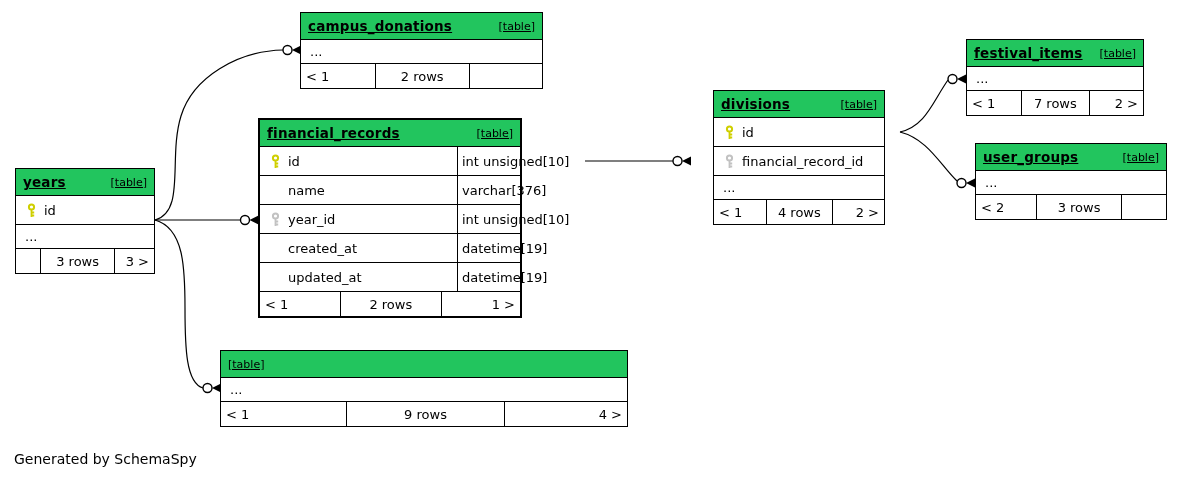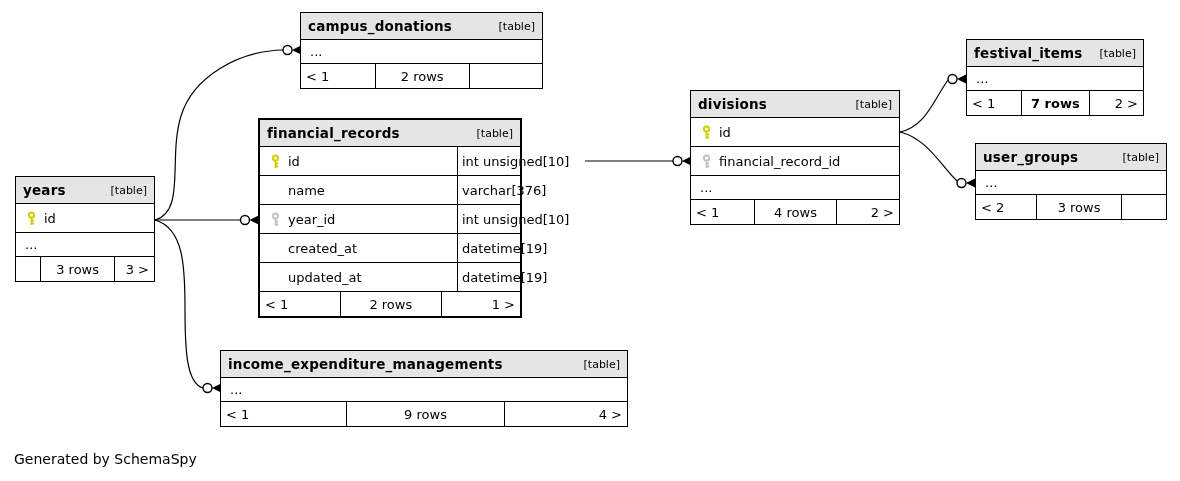--- a/index.html
+++ b/index.html
@@ -1,22 +1,22 @@
 <!DOCTYPE html>
 <html><head>
 <meta charset="utf-8">
 <style>
   html,body{margin:0;padding:0;background:#ffffff;}
   .stage{position:relative;width:1180px;height:481px;background:#ffffff;overflow:hidden;
          font-family:"DejaVu Sans","Liberation Sans",sans-serif;font-size:13px;color:#000;}
   svg.edges{position:absolute;left:0;top:0;width:1180px;height:481px;}
   .tbl{position:absolute;background:#ffffff;border:1px solid #000;box-sizing:border-box;}
   .tbl.emph{border-width:2.5px;}
-  .hdr{display:flex;justify-content:space-between;align-items:center;background:#e5e5e5;
-       border-bottom:1px solid #000;height:27px;padding:0 7px;box-sizing:border-box;}
+  .hdr{display:flex;justify-content:space-between;align-items:center;background:#22c55e;
+       border-bottom:1px solid #000;height:27px;padding:0 7px;box-sizing:border-box;text-decoration:underline;}
   .hdr .nm{font-weight:bold;font-size:13.5px;letter-spacing:.2px;}
   .hdr .tt{font-size:11px;}
   .row{position:relative;display:flex;align-items:center;border-bottom:1px solid #000;
        height:29px;box-sizing:border-box;}
   .row.dots{height:24px;padding-left:7px;}
   .keyicon{width:22px;display:flex;justify-content:center;align-items:center;padding-left:4px;box-sizing:content-box;}
   .keyspacer{width:26px;}
   .cname{padding-left:2px;white-space:nowrap;}
   .ctype{position:absolute;top:0;bottom:0;right:0;border-left:1px solid #000;
          display:flex;align-items:center;padding-left:4px;white-space:nowrap;}
@@ -105,21 +105,21 @@
           <span class="keyspacer"></span>
           <span class="cname">updated_at</span>
           <div class="ctype" style="left: 197px;">datetime[19]</div>
         </div>
         <div class="ftr">
           <div class="fc left" style="width: 31%;">&lt; 1</div>
           <div class="fc center" style="width: 39%;">2 rows</div>
           <div class="fc right">1 &gt;</div>
         </div>
       </div>
-      <div class="tbl" style="left: 15px; top: 176px; width: 140px;">
+      <div class="tbl" style="left: 15px; top: 168px; width: 140px;">
         <div class="hdr">
           <span class="nm">years</span>
           <span class="tt">[table]</span>
         </div>
         <div class="row">
           <span class="keyicon">
             <svg width="11" height="15" viewBox="0 0 11 15">
               <circle cx="5.5" cy="4" r="2.6" fill="none" stroke="#cfcf00" stroke-width="2"></circle>
               <path d="M5.5 6.6 V14 M5.5 9.5 H8.2 M5.5 12.5 H8.2" stroke="#cfcf00" stroke-width="1.8" fill="none"></path>
             </svg>
@@ -128,21 +128,21 @@
         </div>
         <div class="row dots">
           <span class="cname">...</span>
         </div>
         <div class="ftr">
           <div class="fc left" style="width: 18%;"></div>
           <div class="fc center" style="width: 54%;">3 rows</div>
           <div class="fc right">3 &gt;</div>
         </div>
       </div>
-      <div class="tbl" style="left: 690px; top: 90px; width: 210px;">
+      <div class="tbl" style="left: 713px; top: 90px; width: 172px;">
         <div class="hdr">
           <span class="nm">divisions</span>
           <span class="tt">[table]</span>
         </div>
         <div class="row">
           <span class="keyicon">
             <svg width="11" height="15" viewBox="0 0 11 15">
               <circle cx="5.5" cy="4" r="2.6" fill="none" stroke="#cfcf00" stroke-width="2"></circle>
               <path d="M5.5 6.6 V14 M5.5 9.5 H8.2 M5.5 12.5 H8.2" stroke="#cfcf00" stroke-width="1.8" fill="none"></path>
             </svg>
@@ -170,41 +170,40 @@
       <div class="tbl" style="left: 966px; top: 39px; width: 178px;">
         <div class="hdr">
           <span class="nm">festival_items</span>
           <span class="tt">[table]</span>
         </div>
         <div class="row dots">
           <span class="cname">...</span>
         </div>
         <div class="ftr">
           <div class="fc left" style="width: 31%;">&lt; 1</div>
-          <div class="fc center" style="width: 39%; font-weight: bold;">7 rows</div>
+          <div class="fc center" style="width: 39%;">7 rows</div>
           <div class="fc right">2 &gt;</div>
         </div>
       </div>
       <div class="tbl" style="left: 975px; top: 143px; width: 192px;">
         <div class="hdr">
           <span class="nm">user_groups</span>
           <span class="tt">[table]</span>
         </div>
         <div class="row dots">
           <span class="cname">...</span>
         </div>
         <div class="ftr">
           <div class="fc left" style="width: 32%;">&lt; 2</div>
           <div class="fc center" style="width: 45%;">3 rows</div>
           <div class="fc right"></div>
         </div>
       </div>
       <div class="tbl" style="left: 220px; top: 350px; width: 408px;">
         <div class="hdr">
-          <span class="nm">income_expenditure_managements</span>
           <span class="tt">[table]</span>
         </div>
         <div class="row dots">
           <span class="cname">...</span>
         </div>
         <div class="ftr">
           <div class="fc left" style="width: 31%;">&lt; 1</div>
           <div class="fc center" style="width: 39%;">9 rows</div>
           <div class="fc right">4 &gt;</div>
         </div>

